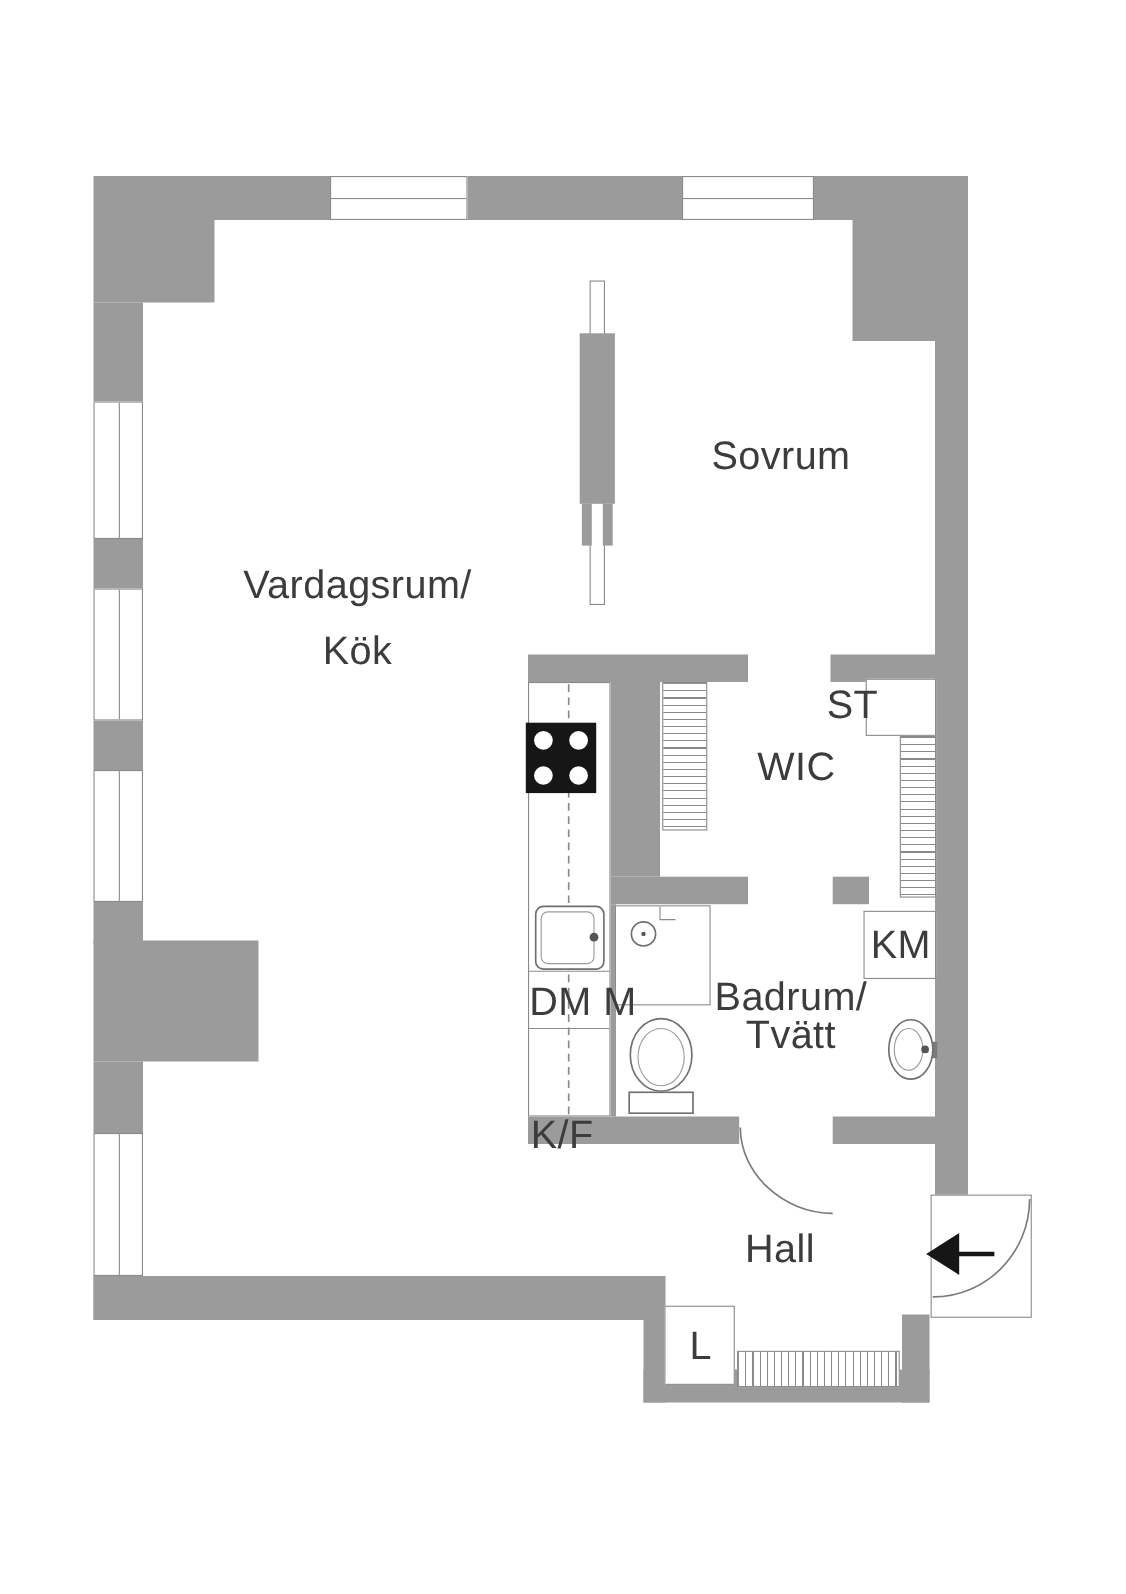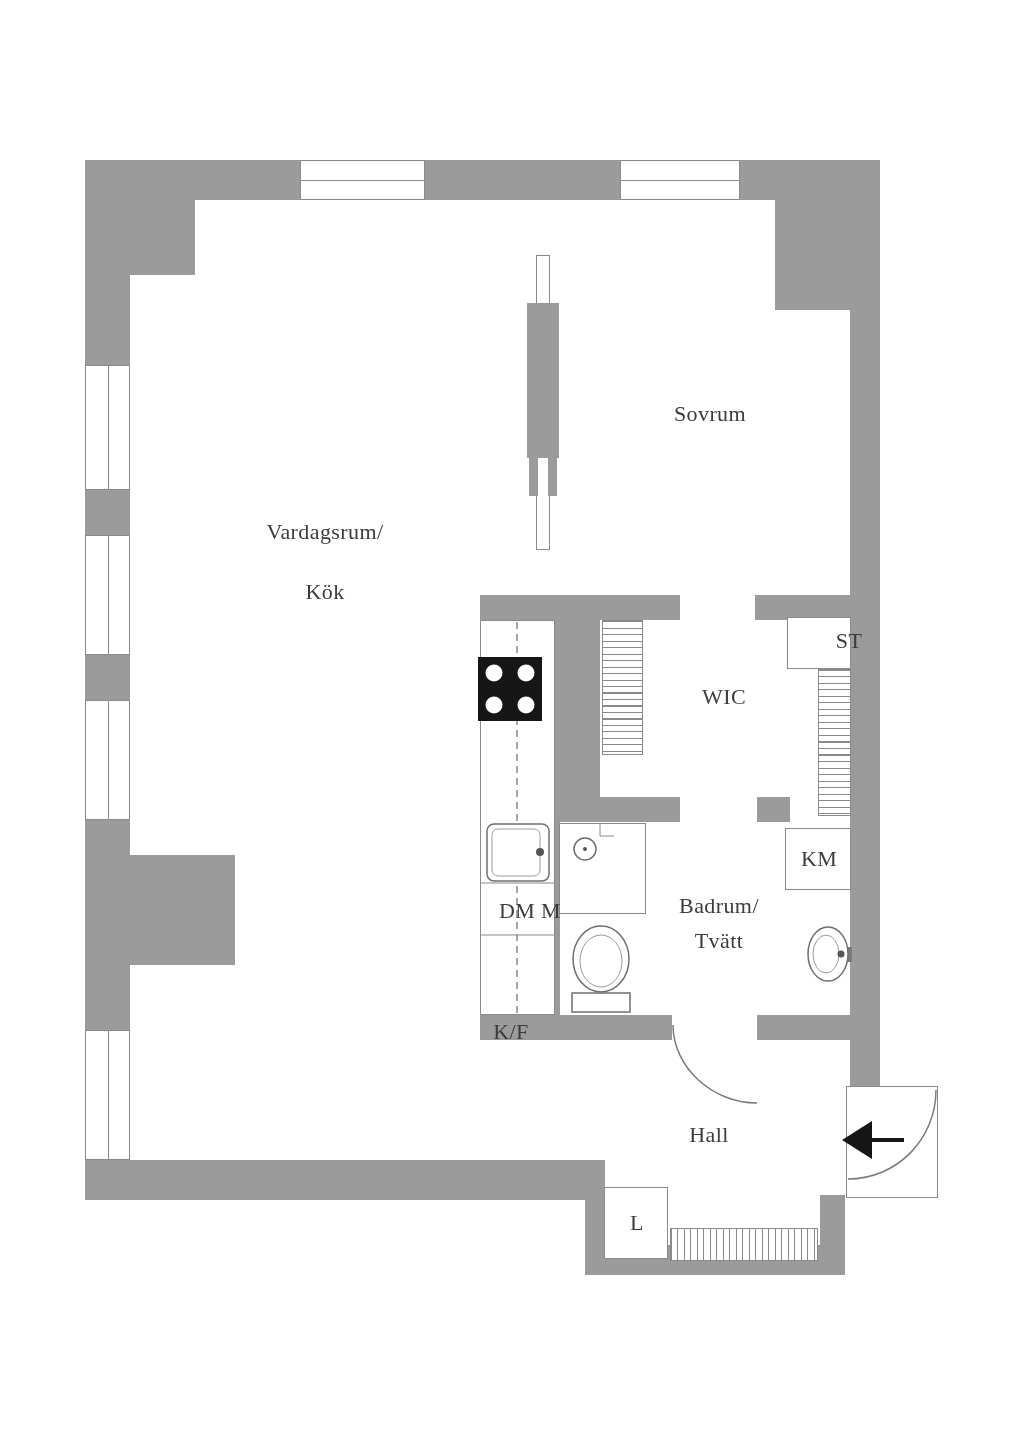--- a/index.html
+++ b/index.html
@@ -8,22 +8,22 @@
   .plan { position:relative; width:1024px; height:1449px; background:var(--floor,#ffffff); overflow:hidden; }
   .wall { position:absolute; background:var(--wall,#9b9b9b); }
   .win { position:absolute; background:#ffffff; border:1px solid #8a8a8a; z-index:2; }
   .win-h::before { content:""; position:absolute; left:0; right:0; top:50%; border-top:1px solid #8a8a8a; }
   .win-v::before { content:""; position:absolute; top:0; bottom:0; left:50%; border-left:1px solid #8a8a8a; }
   .box { position:absolute; background:#ffffff; border:1px solid #8a8a8a; z-index:3; }
   .tab { position:absolute; background:var(--wall,#9b9b9b); z-index:4; }
   .hatch-h { background-image:repeating-linear-gradient(to bottom, #8a8a8a 0 1px, transparent 1px 6.5px); }
   .hatch-v { background-image:repeating-linear-gradient(to right, #8a8a8a 0 1px, transparent 1px 6.5px); }
   .overlay { position:absolute; left:0; top:0; z-index:6; pointer-events:none; }
-  .label { position:absolute; transform:translate(-50%,-50%); font-size:22px; color:var(--text,#3c3c3c);
-           letter-spacing:0.4px; white-space:nowrap; z-index:7;font-family:Liberation Serif, serif; }
+  .label { position:absolute; transform:translate(-50%,-50%); font-size:36px; color:var(--text,#3c3c3c);
+           letter-spacing:0.4px; white-space:nowrap; z-index:7; }
   .fixture { fill:#ffffff; stroke:#6f6f6f; stroke-width:1.5; }
   .fixture-light { fill:none; stroke:#9a9a9a; stroke-width:1; }
   .arc { fill:none; stroke:#7a7a7a; stroke-width:1.5; }
   .dash { stroke:#8a8a8a; stroke-width:1.5; stroke-dasharray:7 5; }
   .thin { stroke:#8a8a8a; stroke-width:1; fill:none; }
 </style>
 </head>
 <body>
 
 <div class="plan">
@@ -129,21 +129,21 @@
     </g>
     <g>
       <line x1="868" y1="1140" x2="904" y2="1140" stroke="#161616" stroke-width="4"></line>
       <polygon points="842,1140 872,1121 872,1159" fill="#161616"></polygon>
     </g>
   </svg>
 
   <div class="label" style="left:710px;top:414px">Sovrum</div>
   <div class="label" style="left:325px;top:532px">Vardagsrum/</div>
   <div class="label" style="left:325px;top:592px">Kök</div>
-  <div class="label" style="left:849px;top:641px">ST</div>
+  <div class="label" style="left:775px;top:641px">ST</div>
   <div class="label" style="left:724px;top:697px">WIC</div>
   <div class="label" style="left:819px;top:859px">KM</div>
   <div class="label" style="left:530px;top:911px">DM M</div>
   <div class="label" style="left:719px;top:906px">Badrum/</div>
   <div class="label" style="left:719px;top:941px">Tvätt</div>
   <div class="label" style="left:511px;top:1032px">K/F</div>
   <div class="label" style="left:709px;top:1135px">Hall</div>
   <div class="label" style="left:637px;top:1223px">L</div>
 
 </div>

